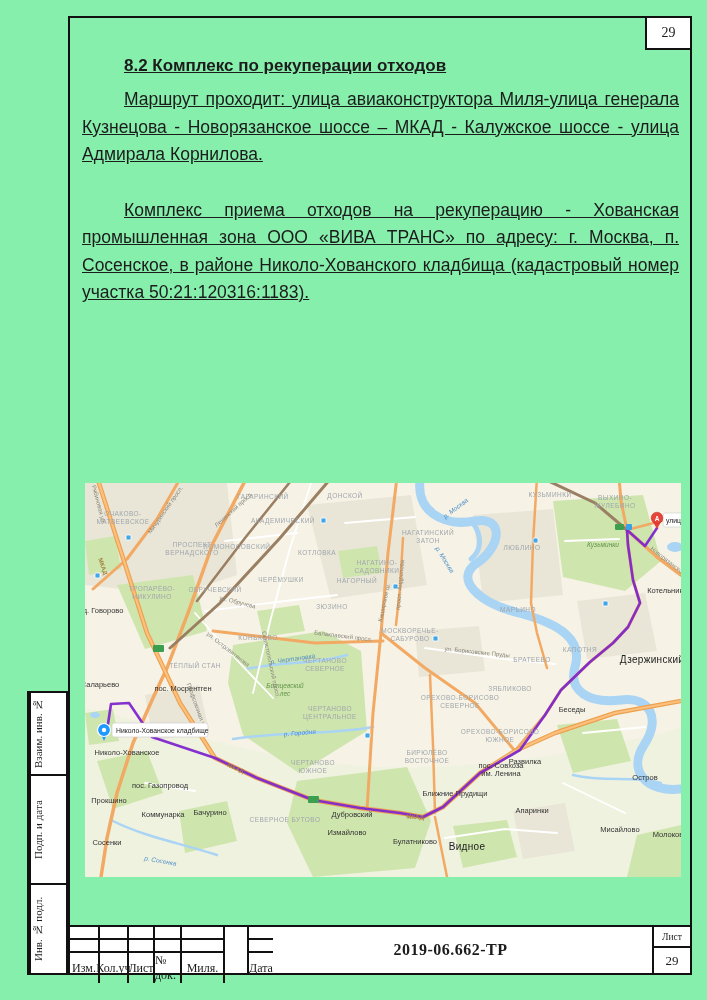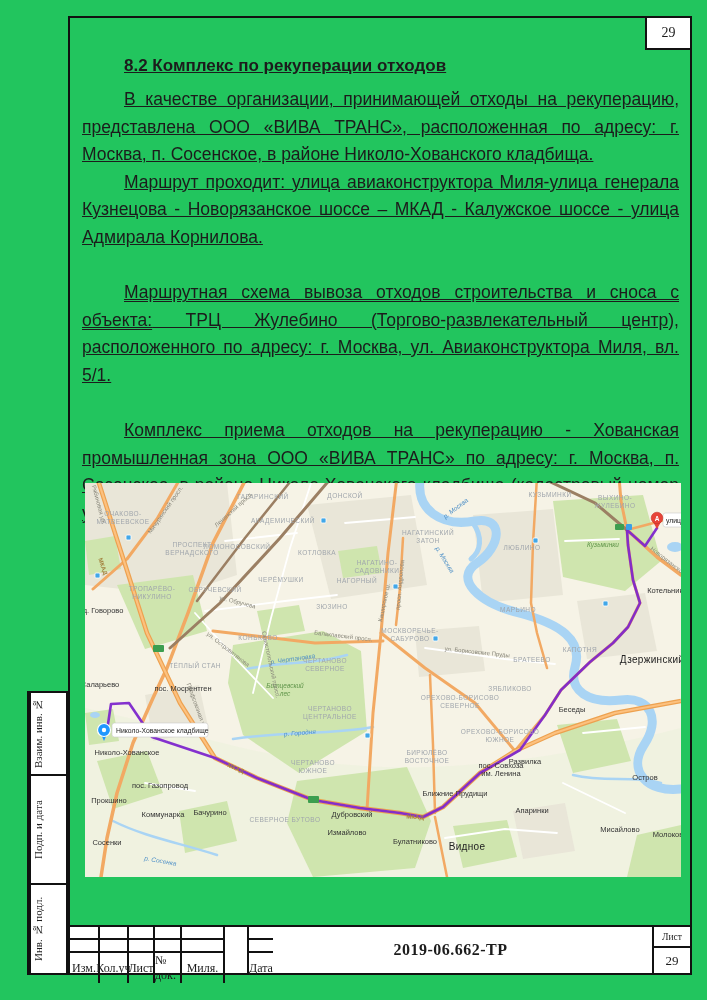--- a/index.html
+++ b/index.html
@@ -1,16 +1,16 @@
 <!DOCTYPE html>
 <html><head>
 <meta charset="utf-8">
 <style>
   html,body{margin:0;padding:0;background:#fff;}
-  .page{position:relative;width:707px;height:1000px;background:#22c55e;overflow:hidden;
+  .page{position:relative;width:707px;height:1000px;background:#86efac;overflow:hidden;
         font-family:"Liberation Sans",sans-serif;color:#1c1c1c;}
   .frame{position:absolute;left:68px;top:16px;width:624px;height:959px;
          border:2px solid #111;box-sizing:border-box;}
   .pagenum-box{position:absolute;left:645px;top:16px;width:47px;height:34px;border:2px solid #111;
          box-sizing:border-box;background:#fff;display:flex;align-items:center;justify-content:center;
          font-family:"Liberation Serif",serif;font-size:14px;}
   
   .textblock{position:absolute;left:82px;top:56px;width:597px;text-decoration:underline;}
   .heading{font-weight:bold;font-size:17px;margin:0 0 10px 42px;}
   .textblock p{margin:0;text-align:justify;text-indent:42px;font-size:17.5px;line-height:27.5px;}
@@ -61,23 +61,21 @@
 <div class="page">
 
   <div class="frame"></div>
 
   <div class="pagenum-box">
     <span>29</span>
   </div>
 
   <div class="textblock">
     <div class="heading">8.2 Комплекс по рекуперации отходов</div>
-    <p>В качестве организации, принимающей отходы на рекуперацию, представлена ООО «ВИВА ТРАНС», расположенная по адресу: г. Москва, п. Сосенское, в районе Николо-Хованского кладбища.</p>
     <p>Маршрут проходит: улица авиаконструктора Миля-улица генерала Кузнецова - Новорязанское шоссе – МКАД - Калужское шоссе - улица Адмирала Корнилова.</p>
-    <p class="gap"><u>Маршрутная схема вывоза отходов строительства и сноса с объекта:</u><span> ТРЦ Жулебино (Торгово-развлекательный центр), расположенного по адресу: г. Москва, ул. Авиаконструктора Миля, вл. 5/1.</span></p>
     <p class="gap">Комплекс приема отходов на рекуперацию - Хованская промышленная зона ООО «ВИВА ТРАНС» по адресу: г. Москва, п. Сосенское, в районе Николо-Хованского кладбища (кадастровый номер участка 50:21:120316:1183).</p>
   </div>
 
   <div class="map">
     <svg id="map-svg" width="596" height="394" viewBox="0 0 596 394">
 
       <rect x="0" y="0" width="596" height="394" fill="#f6f3e6"></rect>
       <path d="M0,225 C150,255 260,330 596,245 L596,394 L0,394 Z" fill="#eef2dd" opacity=".75"></path>
 
       <g fill="#e9e6d8">

